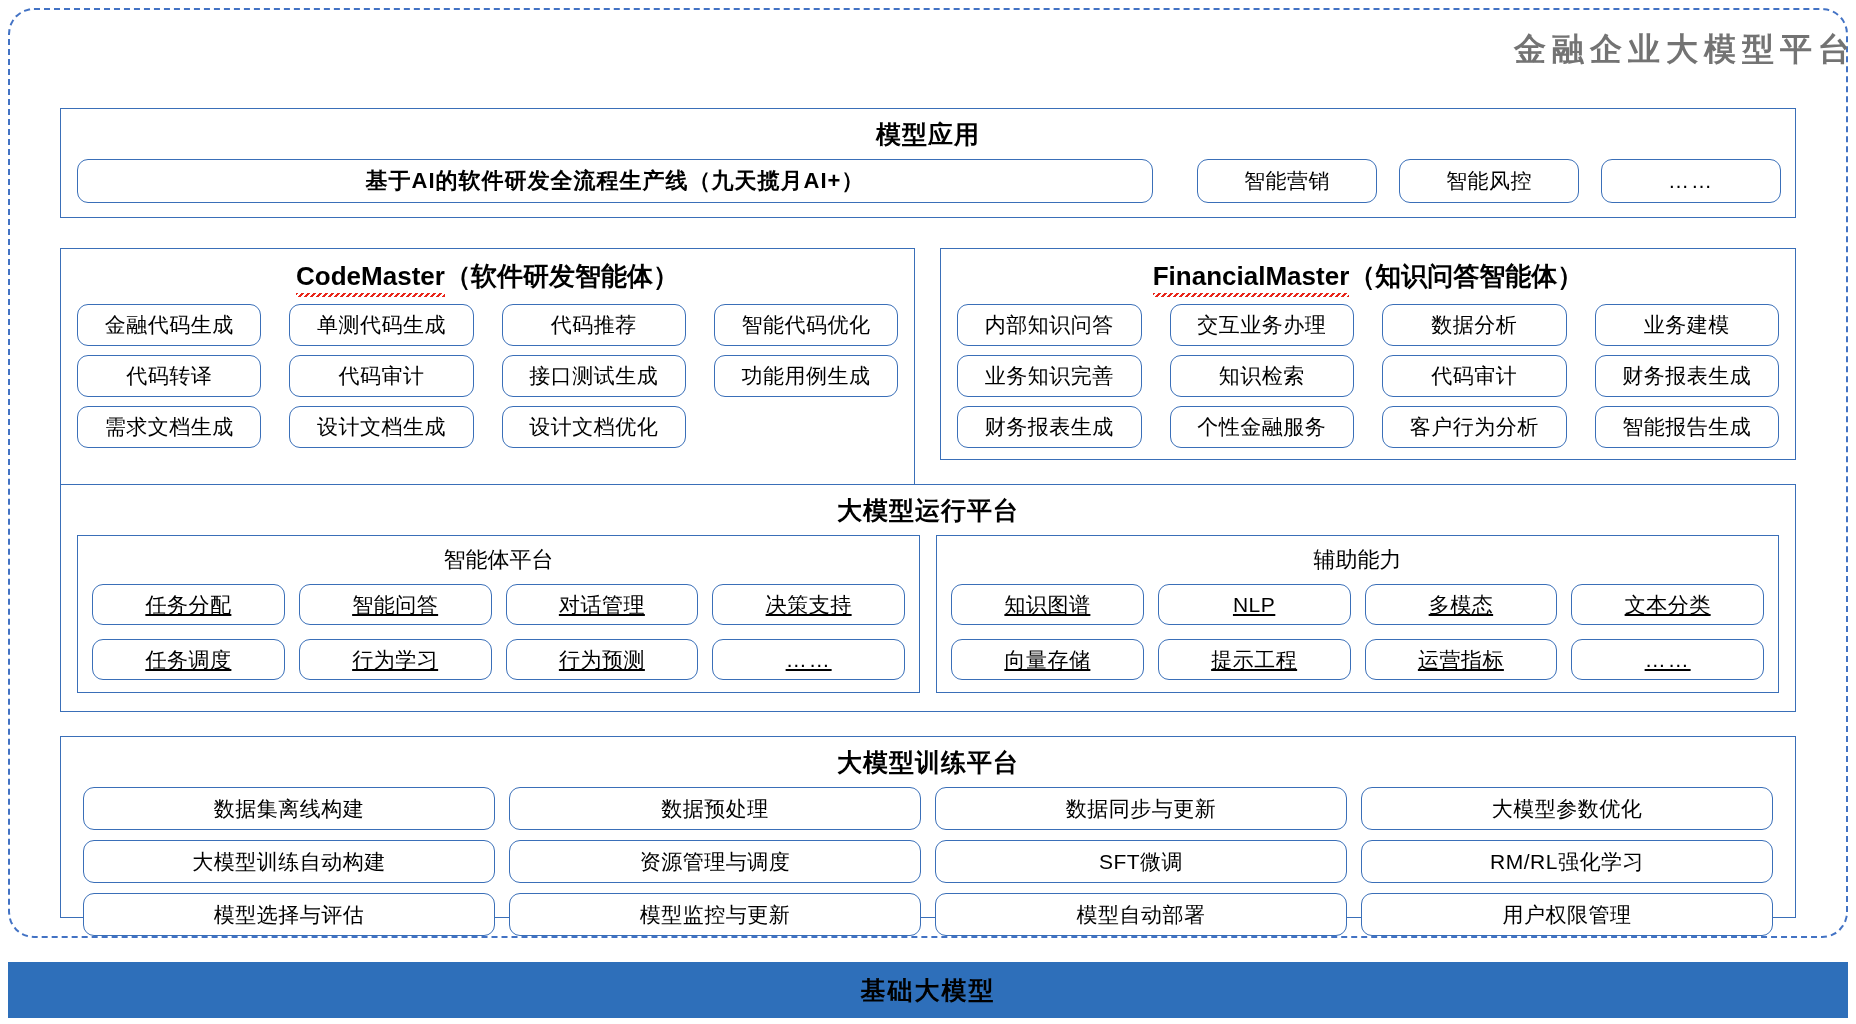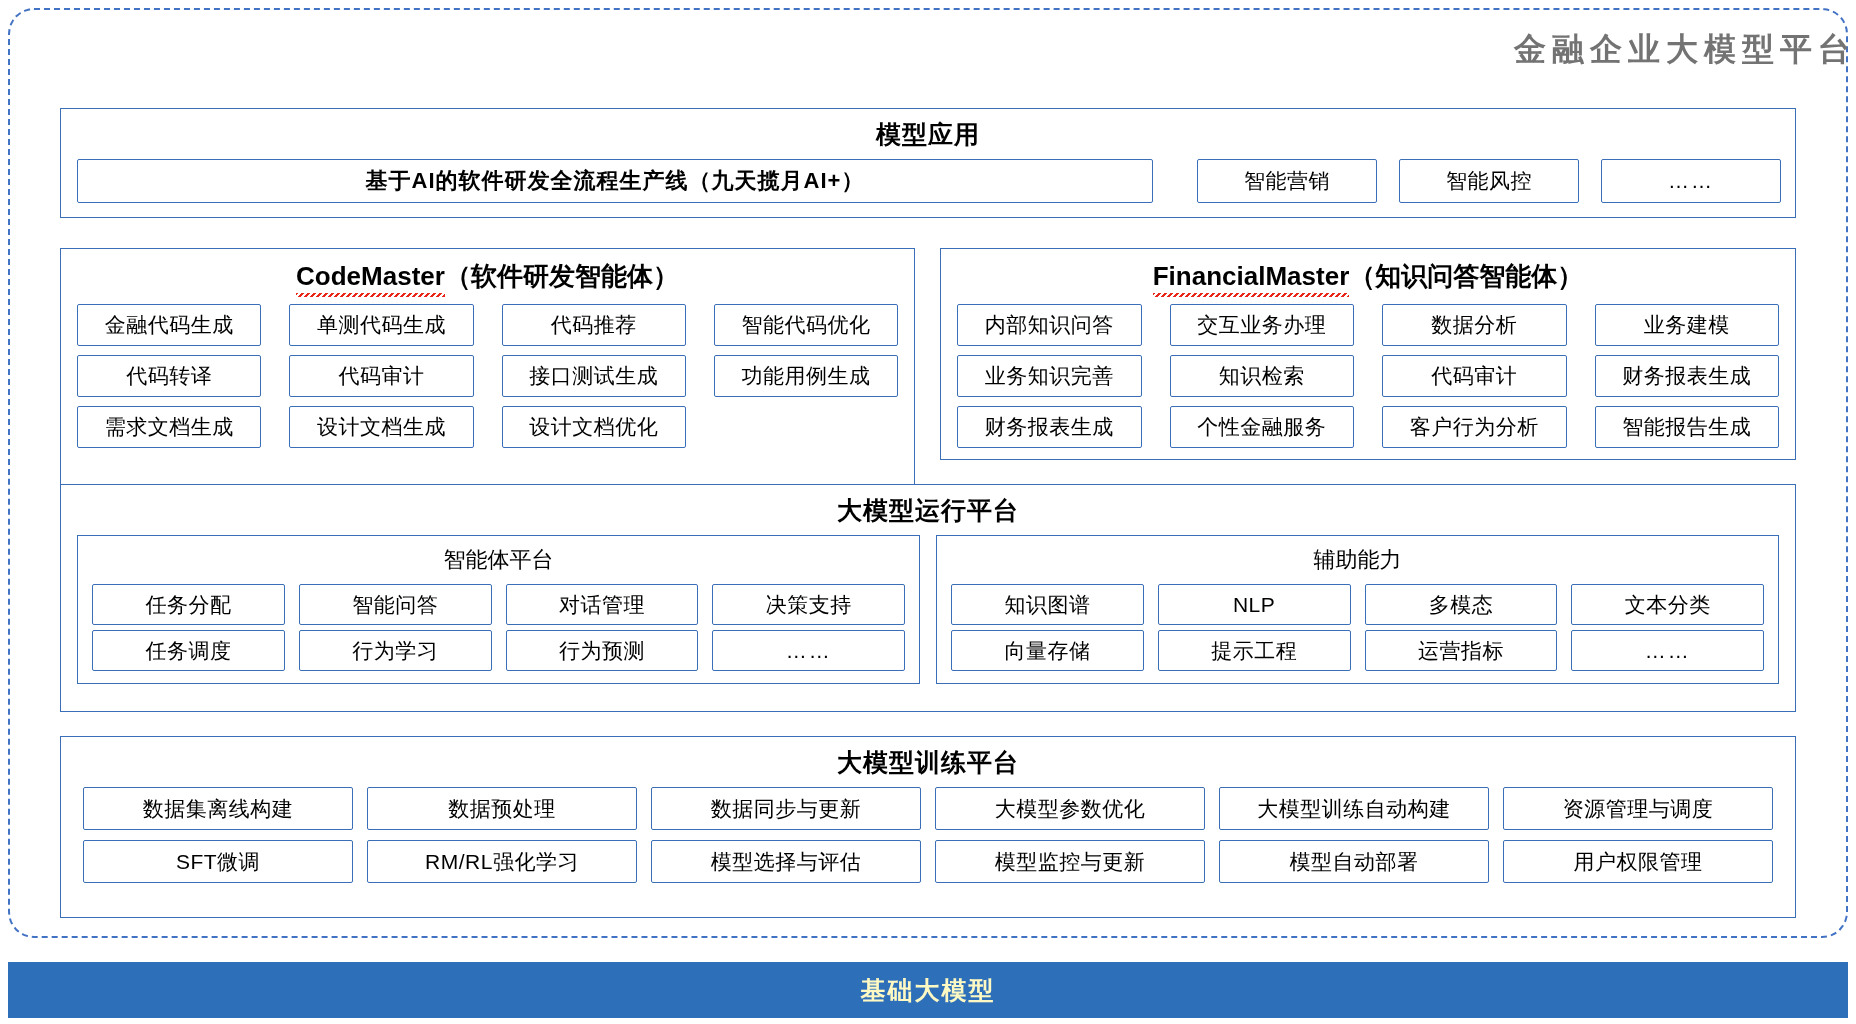--- a/index.html
+++ b/index.html
@@ -50,21 +50,21 @@
     margin:9px 0 8px 0;
     letter-spacing:1px;
   }
   .band-title.lg{font-size:25px;}
 
   
   .chips{display:flex;gap:0;padding:0 14px 12px 14px;}
   .chip{
     box-sizing:border-box;
     border:1.4px solid #3a6fb8;
-    border-radius:2px;
+    border-radius:11px;
     background:#ffffff;
     display:flex;align-items:center;justify-content:center;
     font-size:21px;
     color:#000;
     height:42px;
     white-space:nowrap;
     letter-spacing:0.5px;
   }
   .chip.bold{font-weight:bold;font-size:22px;letter-spacing:1px;}
   .chip.dots{letter-spacing:2px;}
@@ -114,41 +114,41 @@
     border:1.4px solid #3a6fb8;
     background:#fff;
     padding-bottom:12px;
   }
   .sub-title{
     text-align:center;
     font-size:22px;
     margin:9px 0 9px 0;
     color:#000;
   }
-  .subbox .grid4{padding:0 14px;gap:5px 14px;}
+  .subbox .grid4{padding:0 14px;gap:14px 14px;text-decoration:underline;}
   .subbox .chip{height:41px;}
 
   
   #train-band{left:60px;top:736px;width:1736px;height:182px;}
   .grid6{
     display:grid;
-    grid-template-columns:repeat(6,1fr);
+    grid-template-columns:repeat(4,1fr);
     gap:10px 14px;
     padding:0 22px;
   }
   .grid6 .chip{height:43px;font-size:21px;}
 
   
   #base-bar{
     position:absolute;
     left:8px;top:962px;
     width:1840px;height:56px;
     background:#2e6fba;
     display:flex;align-items:center;justify-content:center;
-    color:#fef9c3;
+    color:#000000;
     font-size:25px;
     font-weight:bold;
     letter-spacing:2px;
   }
 </style>
 </head>
 <body>
 
 <div class="canvas">
 

